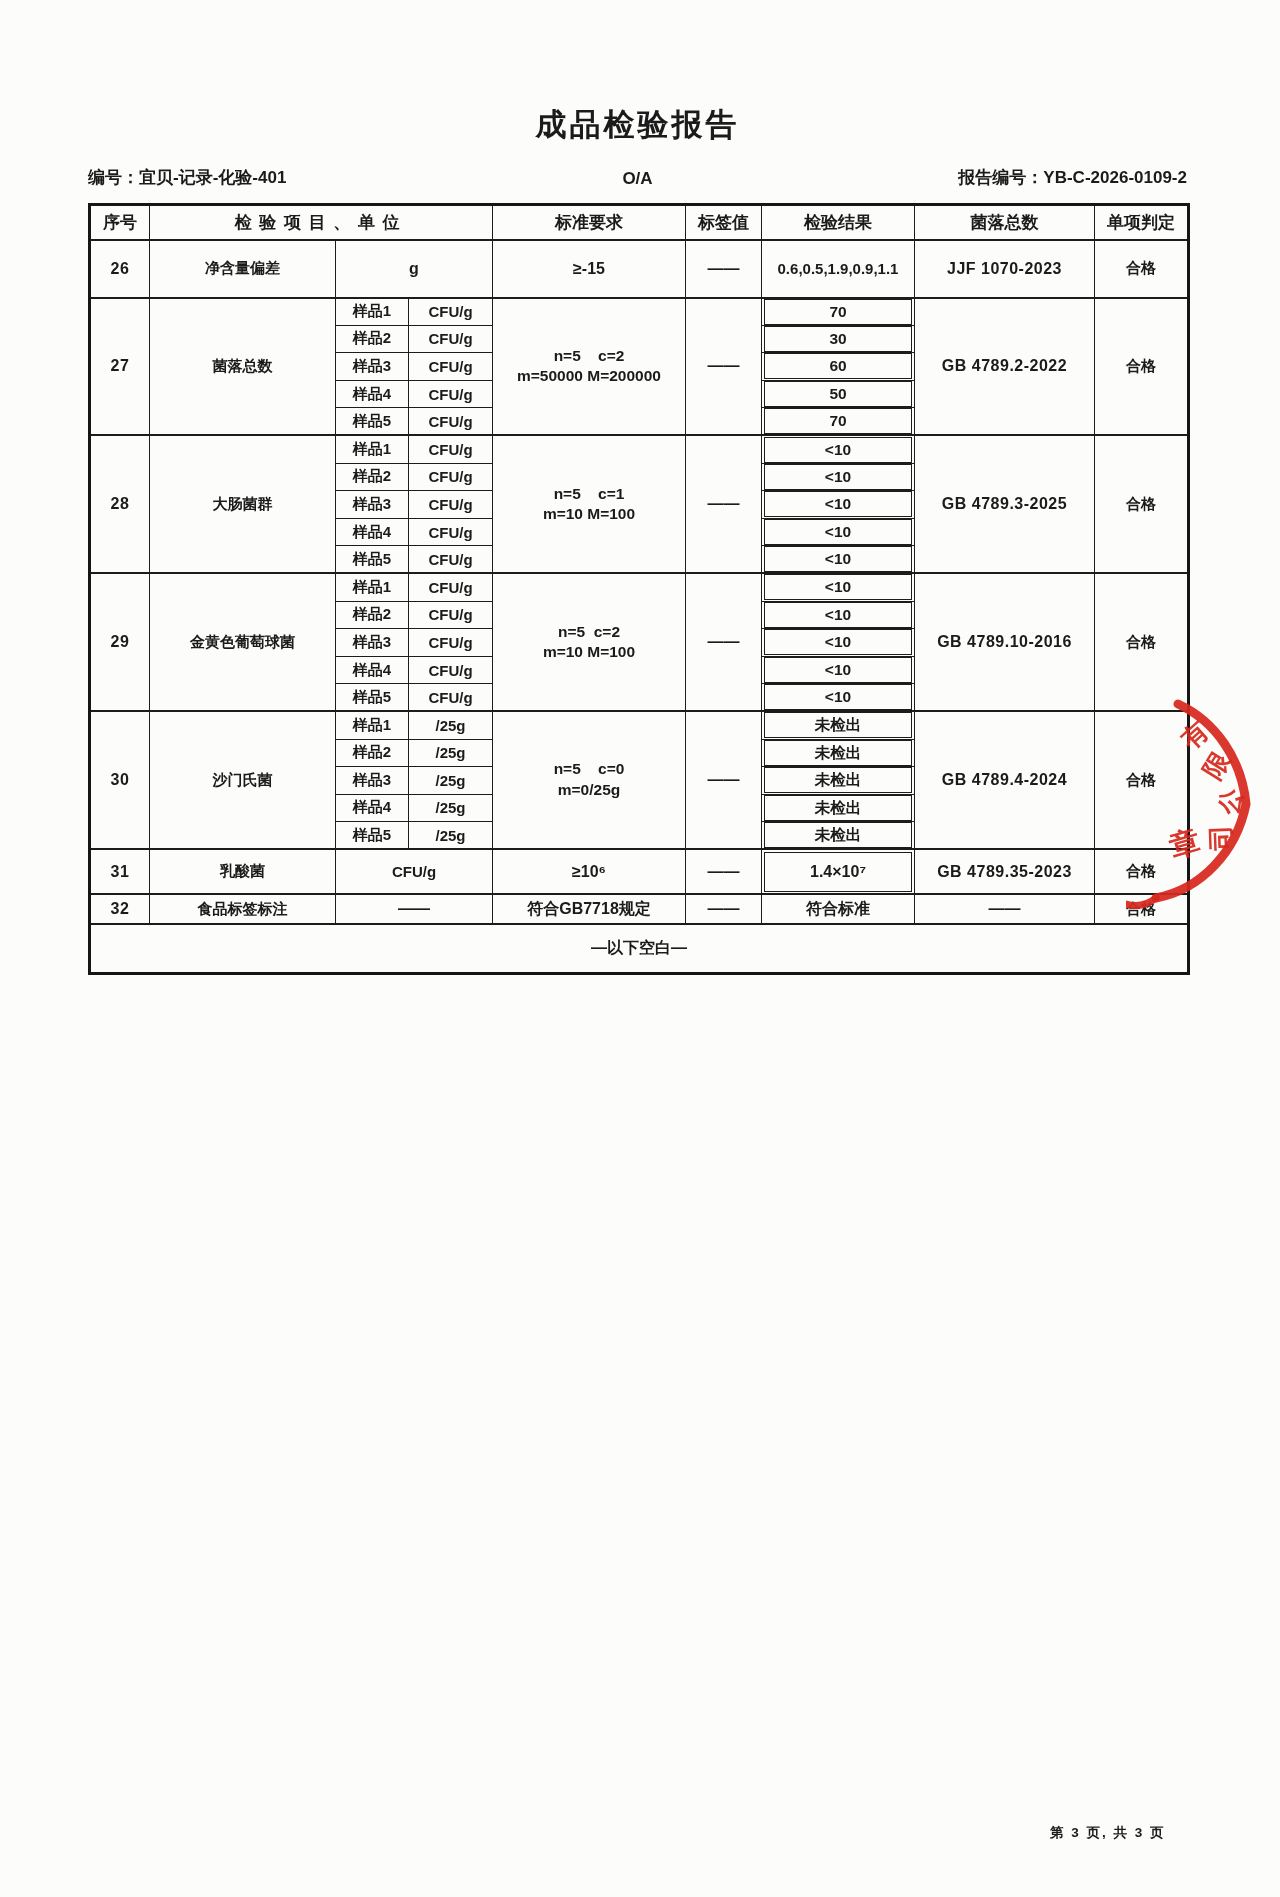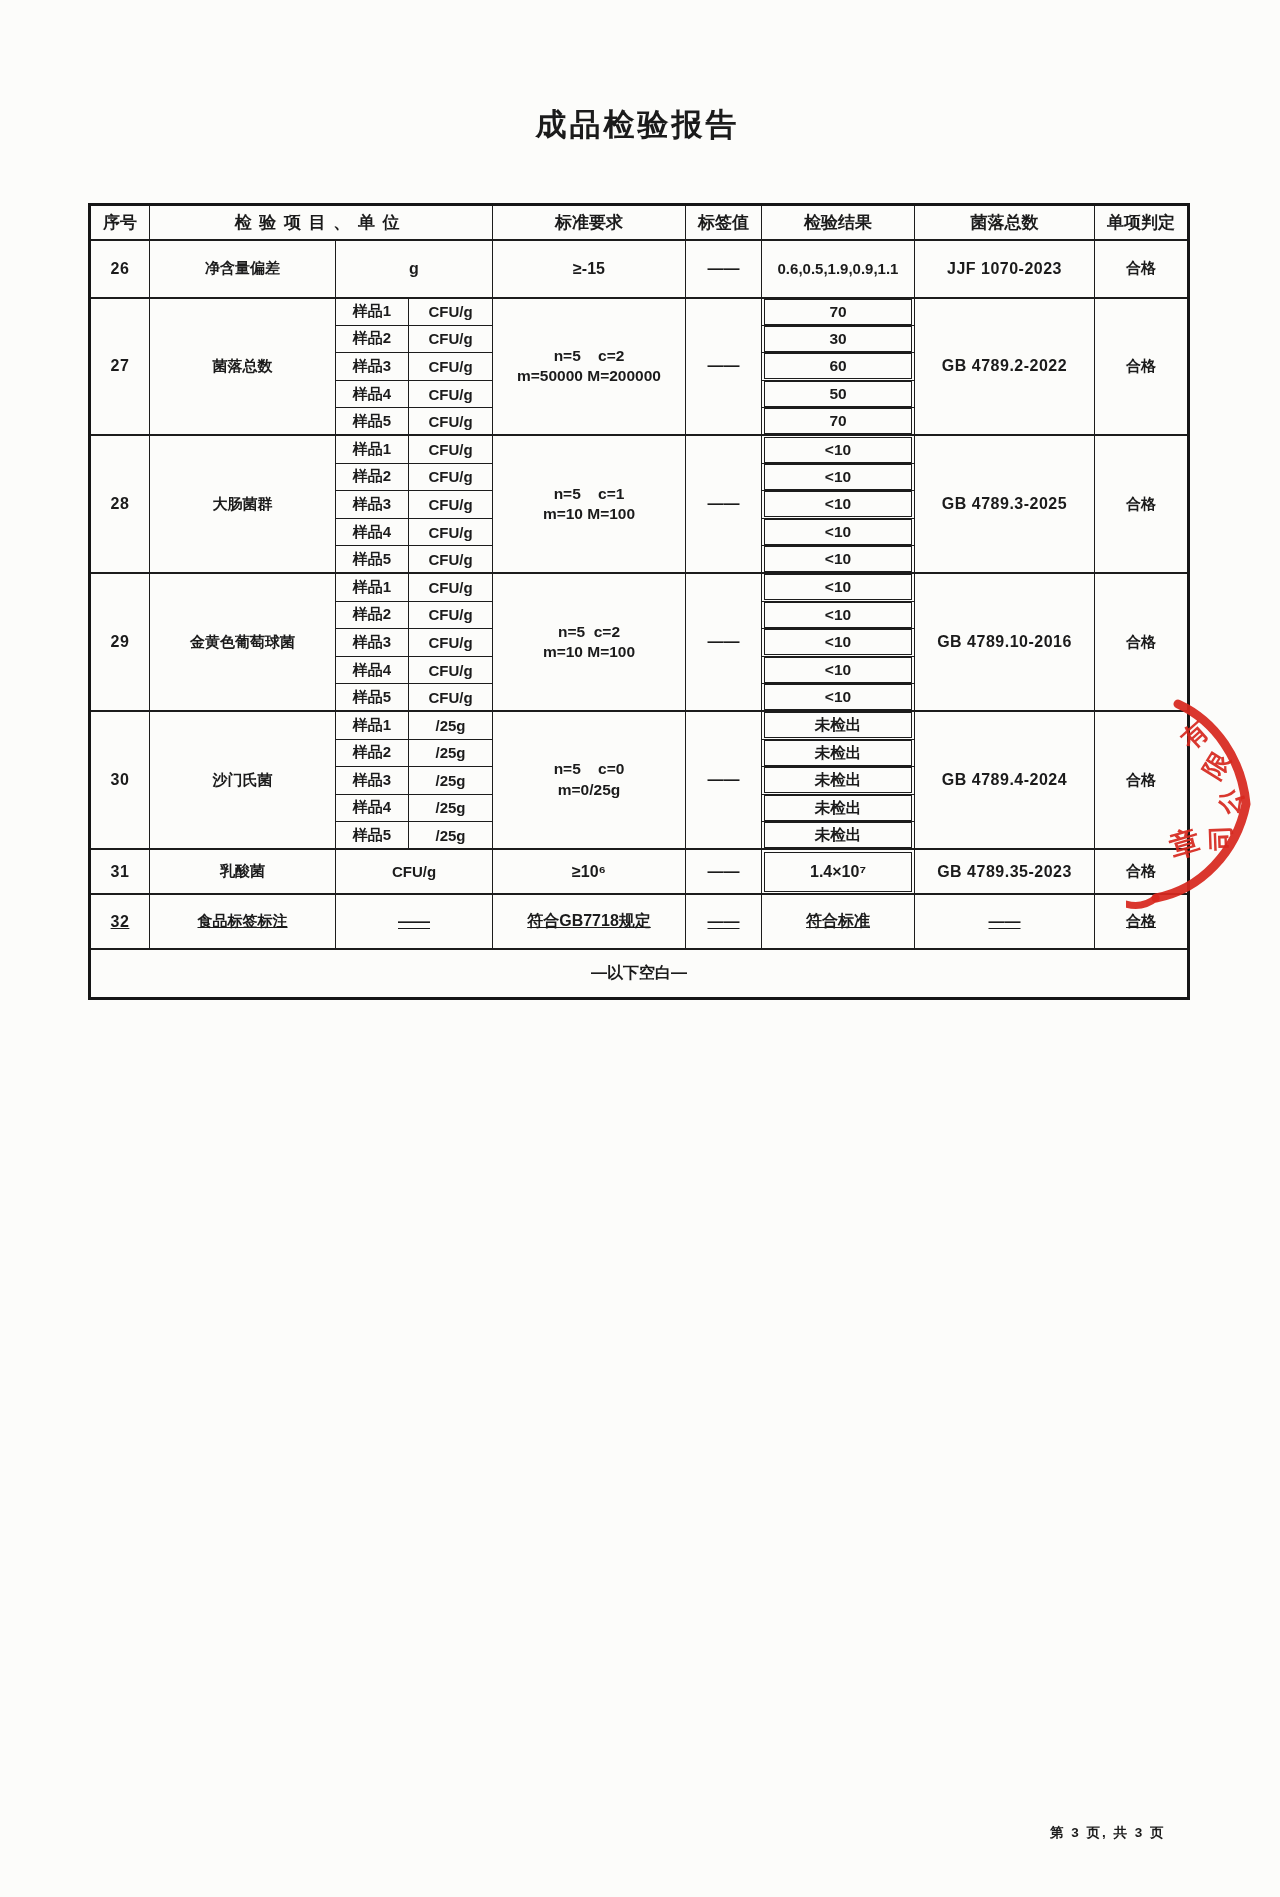--- a/index.html
+++ b/index.html
@@ -46,21 +46,21 @@
   table.report{border:3px solid #161616;}
   tr.head-row{height:35px;}
   tr.head-row td{border-bottom-width:2.6px;font-size:17px;font-weight:700;}
   td.item-unit-head{letter-spacing:0.45em;padding-left:0.45em;}
   tr.simple-row td{border-top-width:2.6px;}
   tr.group-start td{border-top-width:2.6px;}
   tr.blank-row td{border-top-width:2.6px;font-size:16px;height:47px;}
   tr.r26{height:58px;}
   tr.sub{height:27.6px;}
   tr.r31{height:45px;}
-  tr.r32{height:55px;text-decoration:underline;}
+  tr.r32{height:30px;}
   td.cjk{font-size:15px;}
   td.small{font-size:15px;margin-top:28px;}
   .std-line{white-space:pre;font-size:15.5px;line-height:1.35;}
   td.res-td{border-left:none;border-right:none;border-top:none;border-bottom:none;padding:0 13px;}
   tr.group-start td.res-td{border-top:2.6px solid #1c1c1c;}
   tr.r31 td.res-td{border-top:2.6px solid #1c1c1c;}
   .res-box{
     border:1.7px solid #1c1c1c;
     line-height:24px;
     font-size:15.5px;
@@ -90,20 +90,25 @@
   .sc3{top:124px;left:82px;transform:rotate(-92deg);}
   .sc4{top:128px;left:44px;transform:rotate(-16deg);font-size:30px;}
 </style>
 </head>
 <body>
 
 <div class="page">
 
   <div class="title">成品检验报告</div>
 
+  <div class="meta">
+    <span class="m-left">编号：宜贝-记录-化验-401</span>
+    <span class="m-center">O/A</span>
+    <span class="m-right">报告编号：YB-C-2026-0109-2</span>
+  </div>
 
   <table class="report">
     <colgroup>
       <col style="width:60px">
         <col style="width:186px">
         <col style="width:73px">
       <col style="width:84px">
         <col style="width:193px">
         <col style="width:76px">
       <col style="width:153px">

